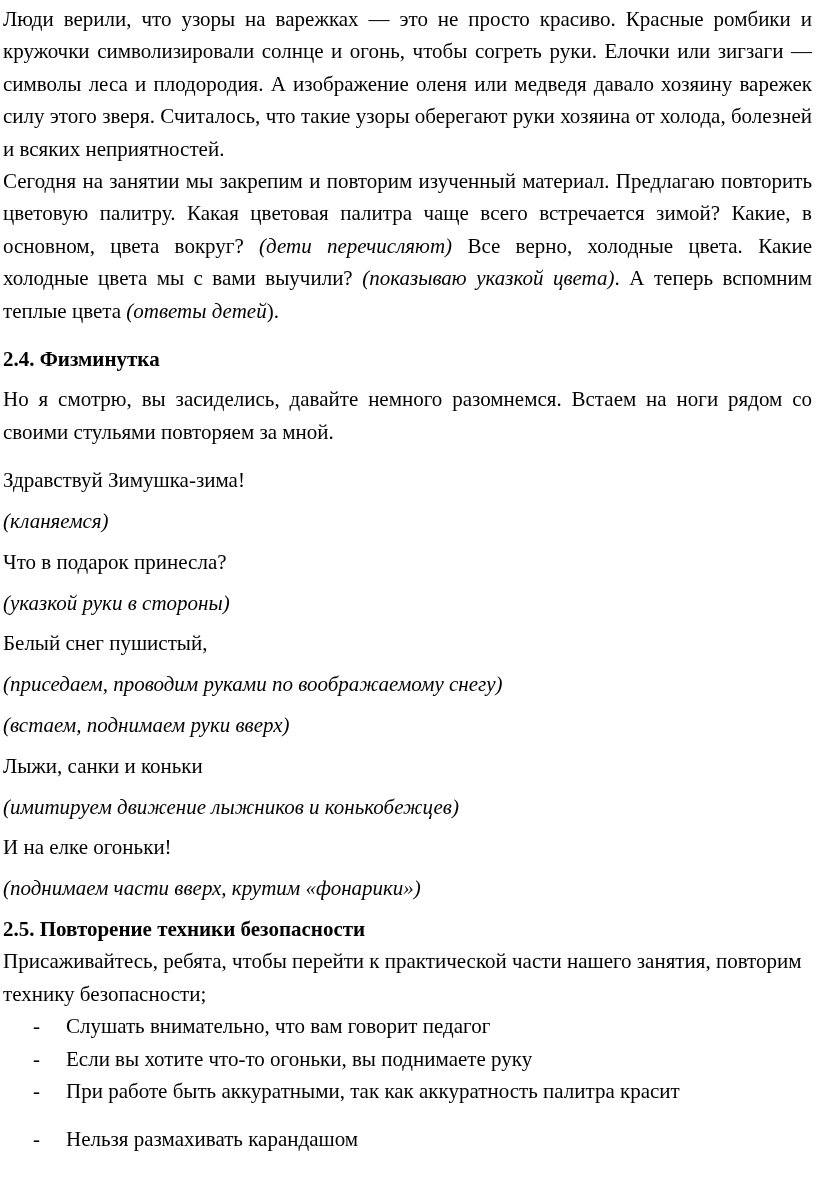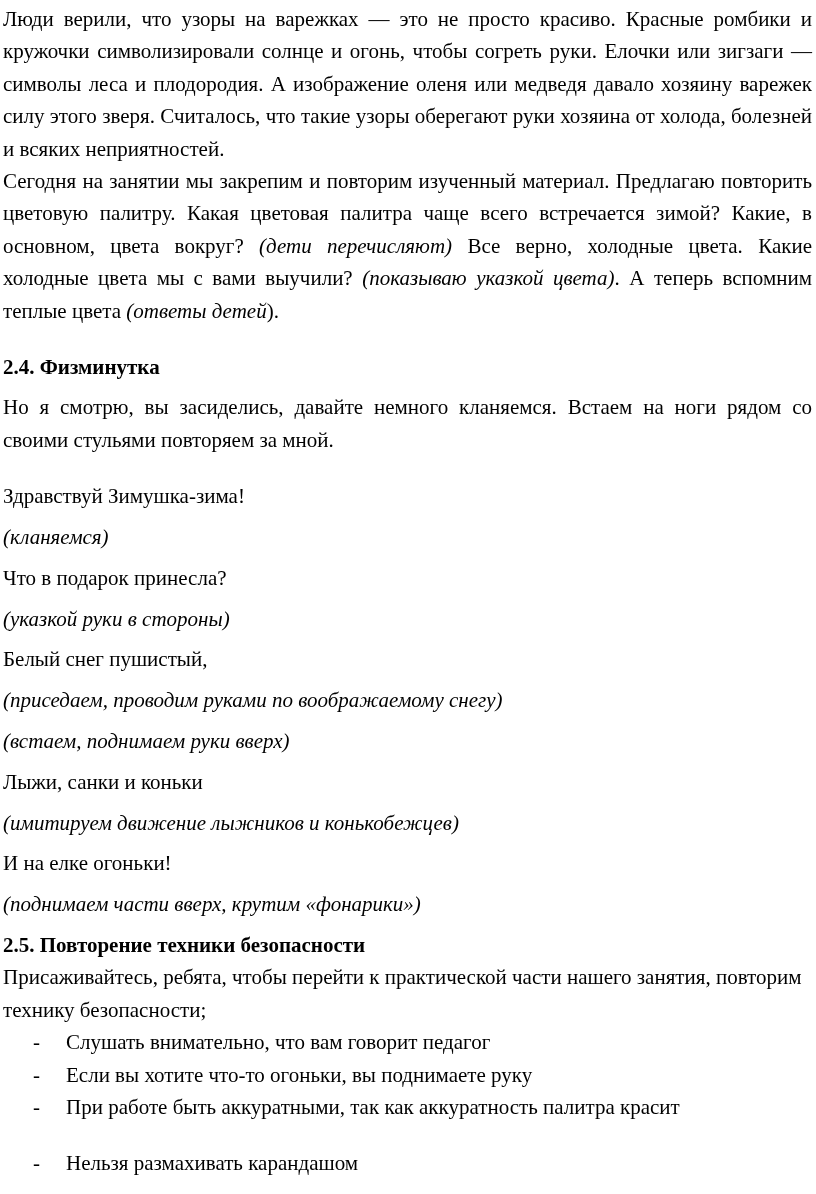--- a/index.html
+++ b/index.html
@@ -20,21 +20,21 @@
     box-sizing: border-box;
     width: 816px;
   }
   p {
     margin: 0;
     line-height: 32.4px;
   }
   .paragraph.justify { text-align: justify; }
   .paragraph.left { text-align: left; }
   .heading { font-weight: bold; }
-  .spaced { margin-top: 24px; }
+  .spaced { margin-top: 16px; }
   .heading.spaced { margin-bottom: 8px; }
   .line { margin-bottom: 8.4px; }
   .list-item {
     padding-left: 30px;
     display: block;
   }
   .marker {
     display: inline-block;
     width: 33px;
   }
@@ -42,21 +42,21 @@
   .run-italic { font-style: italic; text-align: center; }
   .run-bold { font-weight: bold; }
 </style>
 </head>
 <body>
 
 <div class="doc">
     <p class="paragraph justify"><span class="run-normal">Люди верили, что узоры на варежках — это не просто красиво. Красные ромбики и кружочки символизировали солнце и огонь, чтобы согреть руки. Елочки или зигзаги — символы леса и плодородия. А изображение оленя или медведя давало хозяину варежек силу этого зверя. Считалось, что такие узоры оберегают руки хозяина от холода, болезней и всяких неприятностей.</span></p>
     <p class="paragraph justify"><span class="run-normal">Сегодня на занятии мы закрепим и повторим изученный материал. Предлагаю повторить цветовую палитру. Какая цветовая палитра чаще всего встречается зимой? Какие, в основном, цвета вокруг? </span><span class="run-italic">(дети перечисляют)</span><span class="run-normal">  Все верно, холодные цвета. Какие холодные цвета мы с вами выучили? </span><span class="run-italic">(показываю указкой цвета)</span><span class="run-normal">. А теперь вспомним теплые цвета </span><span class="run-italic">(ответы детей</span><span class="run-normal">).</span></p>
     <p class="heading spaced"><span class="run-bold">2.4. Физминутка</span></p>
-    <p class="paragraph justify"><span class="run-normal">Но я смотрю, вы засиделись, давайте немного кланяемся. Встаем на ноги рядом со своими стульями повторяем за мной.</span></p>
+    <p class="paragraph justify"><span class="run-normal">Но я смотрю, вы засиделись, давайте немного разомнемся. Встаем на ноги рядом со своими стульями повторяем за мной.</span></p>
     <p class="line spaced"><span class="run-normal">Здравствуй Зимушка-зима!</span></p>
     <p class="line"><span class="run-italic">(кланяемся)</span></p>
     <p class="line"><span class="run-normal">Что в подарок принесла?</span></p>
     <p class="line"><span class="run-italic">(указкой руки в стороны)</span></p>
     <p class="line"><span class="run-normal">Белый снег пушистый,</span></p>
     <p class="line"><span class="run-italic">(приседаем, проводим руками по воображаемому снегу)</span></p>
     <p class="line"><span class="run-italic">(встаем, поднимаем руки вверх)</span></p>
     <p class="line"><span class="run-normal">Лыжи, санки и коньки</span></p>
     <p class="line"><span class="run-italic">(имитируем движение лыжников и конькобежцев)</span></p>
     <p class="line"><span class="run-normal">И на елке огоньки!</span></p>

